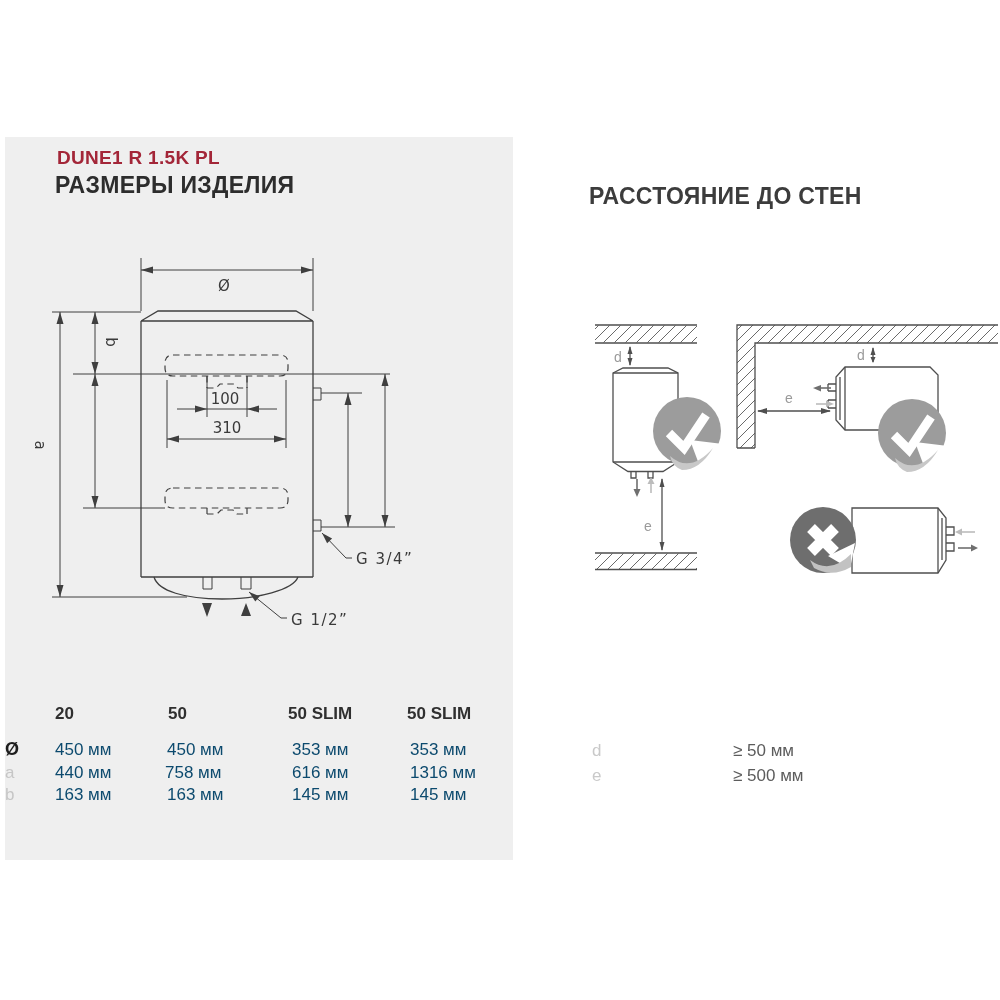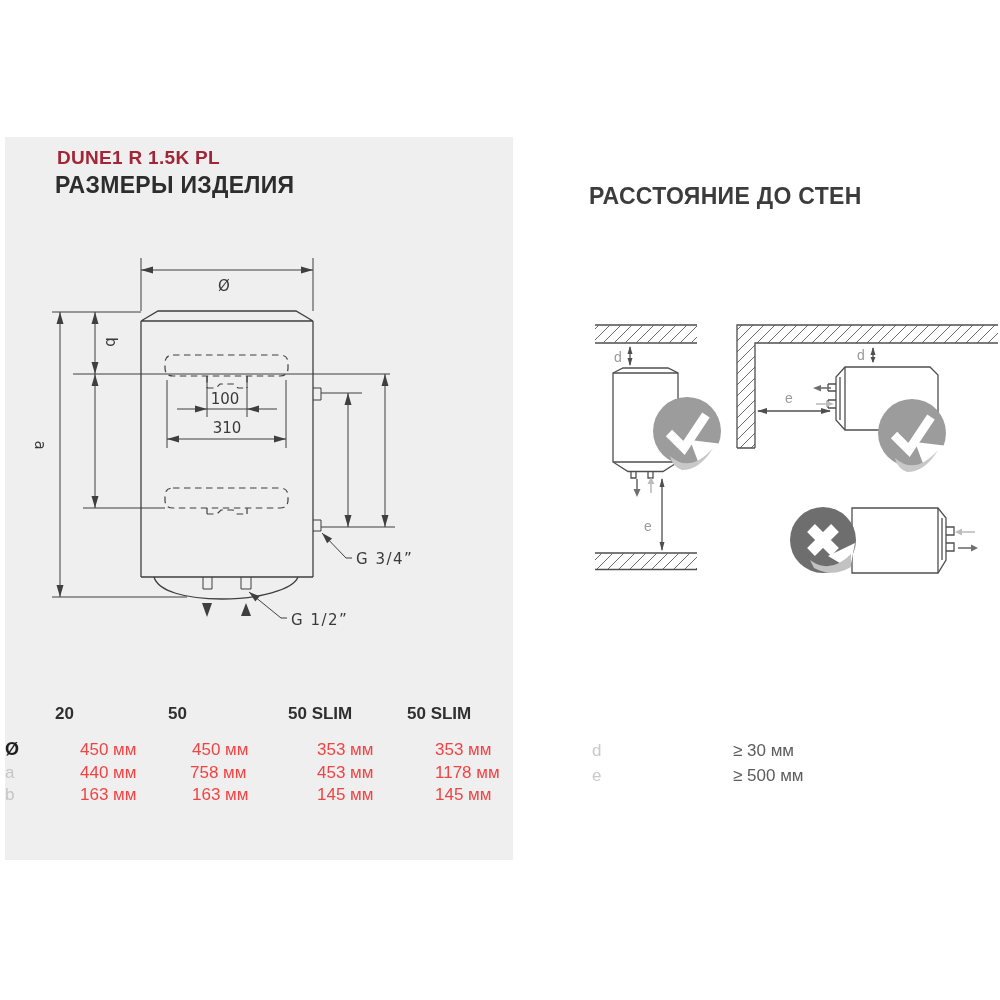--- a/index.html
+++ b/index.html
@@ -5,21 +5,21 @@
   html,body{margin:0;padding:0;background:#fff;}
   .page{position:relative;width:1000px;height:1000px;background:#ffffff;overflow:hidden;
         font-family:"Liberation Sans",sans-serif;}
   .left-panel{position:absolute;left:5px;top:137px;width:508px;height:723px;background:#efefef;}
   .abs{position:absolute;white-space:nowrap;}
   .product-code{left:57px;top:147px;font-size:19px;font-weight:700;color:#a32638;letter-spacing:.3px;}
   .left-title{left:55px;top:172px;font-size:23px;font-weight:700;color:#2d2d2d;letter-spacing:.3px;}
   .right-title{left:589px;top:183px;font-size:23px;font-weight:700;color:#3c3c3c;letter-spacing:.3px;}
   .t{position:absolute;font-size:17px;white-space:nowrap;}
   .hdr{font-weight:700;color:#2f2f2f;}
-  .val{color:#ef4444;margin-left:25px;}
+  .val{color:#0c4a6e;}
   .lab-dark{color:#1d1d1d;font-weight:700;font-size:18px;}
   .lab-light{color:#c6c6c6;font-size:17px;}
   .cl-lab{color:#c9c9c9;font-size:17px;}
   .cl-val{color:#5c5c5c;font-size:17px;}
   svg.overlay{position:absolute;left:0;top:0;}
   .ln{stroke:#3f3f3f;stroke-width:1.3;fill:none;}
   .thin{stroke:#3f3f3f;stroke-width:1;fill:none;}
   .dash{stroke:#3f3f3f;stroke-width:1.2;fill:none;stroke-dasharray:6.5 4.5;}
   .arr{fill:#3f3f3f;stroke:none;}
   .dtxt{font-family:"DejaVu Sans",sans-serif;font-size:15px;fill:#3a3a3a;}
@@ -186,36 +186,36 @@
       <span class="t lab-dark" style="left:5px;top:739px">Ø</span>
       <span class="t val" style="left:55px;top:740px">450 мм</span>
       <span class="t val" style="left:167px;top:740px">450 мм</span>
       <span class="t val" style="left:292px;top:740px">353 мм</span>
       <span class="t val" style="left:410px;top:740px">353 мм</span>
     </div>
     <div>
       <span class="t lab-light" style="left:5px;top:763px">a</span>
       <span class="t val" style="left:55px;top:763px">440 мм</span>
       <span class="t val" style="left:165px;top:763px">758 мм</span>
-      <span class="t val" style="left:292px;top:763px">453 мм</span>
-      <span class="t val" style="left:410px;top:763px">1178 мм</span>
+      <span class="t val" style="left:292px;top:763px">616 мм</span>
+      <span class="t val" style="left:410px;top:763px">1316 мм</span>
     </div>
     <div>
       <span class="t lab-light" style="left:5px;top:785px">b</span>
       <span class="t val" style="left:55px;top:785px">163 мм</span>
       <span class="t val" style="left:167px;top:785px">163 мм</span>
       <span class="t val" style="left:292px;top:785px">145 мм</span>
       <span class="t val" style="left:410px;top:785px">145 мм</span>
     </div>
   </div>
 
   <div>
     <div>
       <span class="t cl-lab" style="left:592px;top:741px">d</span>
-      <span class="t cl-val" style="left:733px;top:741px">≥ 30 мм</span>
+      <span class="t cl-val" style="left:733px;top:741px">≥ 50 мм</span>
     </div>
     <div>
       <span class="t cl-lab" style="left:592px;top:766px">e</span>
       <span class="t cl-val" style="left:733px;top:766px">≥ 500 мм</span>
     </div>
   </div>
 
 </div>
 
 </body></html>

